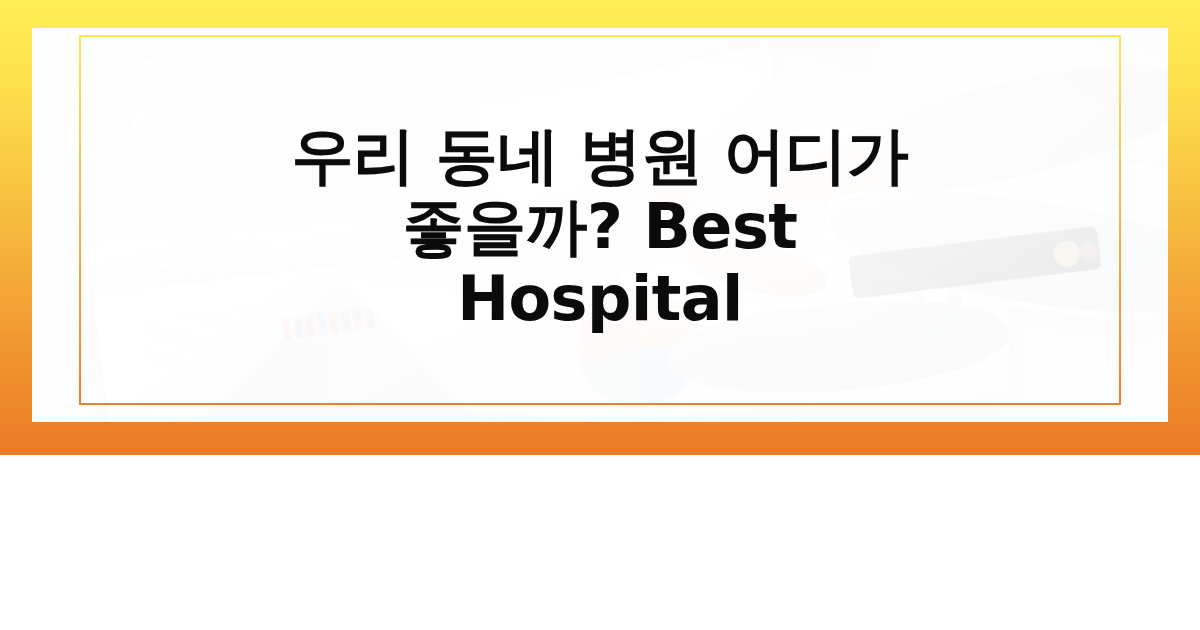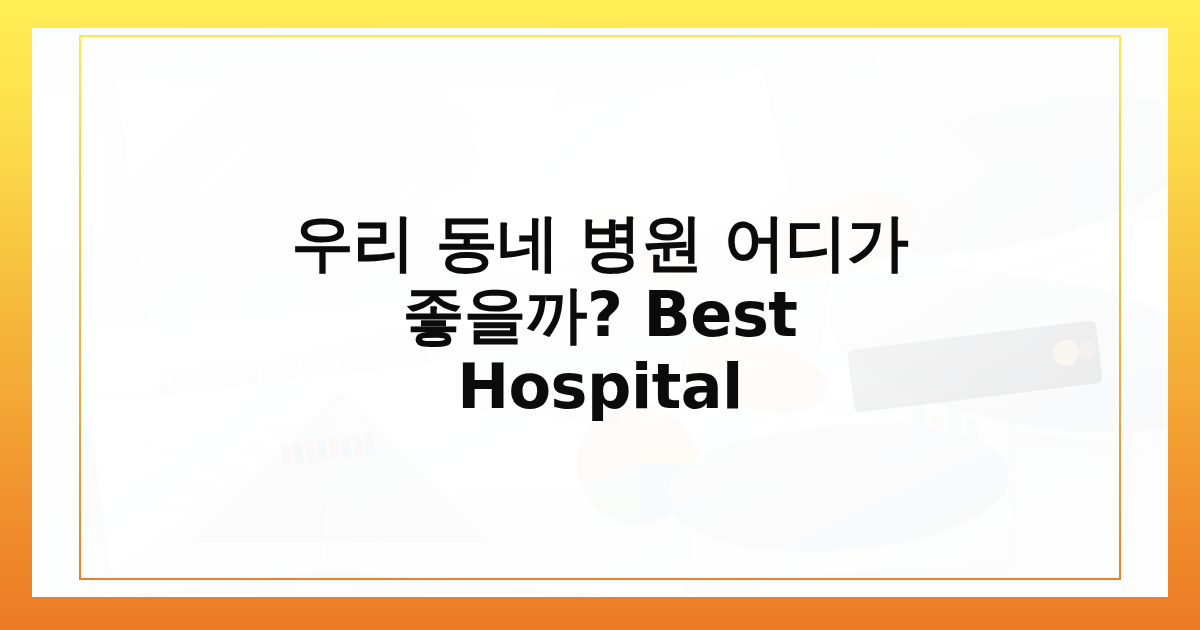--- a/index.html
+++ b/index.html
@@ -7,21 +7,21 @@
     padding: 0;
     background: #ffffff;
   }
   body {
     font-family: "Liberation Sans", sans-serif;
   }
 
   .canvas {
     position: relative;
     width: 1200px;
-    height: 630px;
+    height: 455px;
     overflow: hidden;
     background: linear-gradient(180deg,
         #FFEE55 0%,
         #FDE04D 18%,
         #F8C842 38%,
         #F4AE38 58%,
         #F0912E 80%,
         #EC7A26 100%);
   }
 

